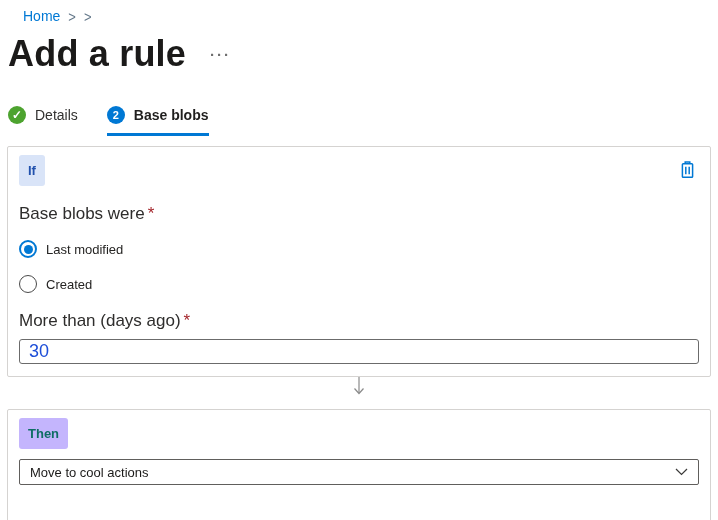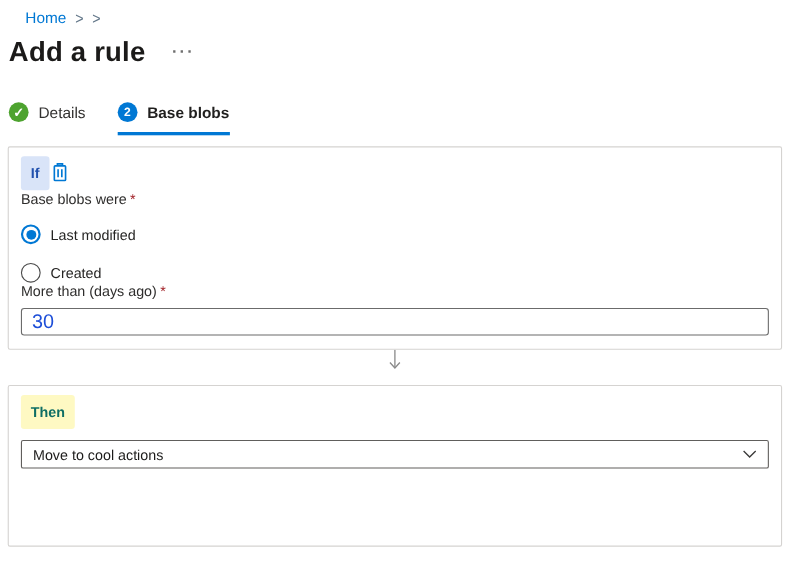--- a/index.html
+++ b/index.html
@@ -12,46 +12,46 @@
   }
   .page { padding: 8px 7px 0 7px; }
 
   
   .breadcrumb { display: flex; align-items: center; gap: 8px; margin-left: 16px; font-size: 14px; }
   .crumb-link { color: #0078d4; text-decoration: none; cursor: pointer; }
   .crumb-sep { color: #64788a; font-size: 13px; transform: scaleY(1.15); }
 
   
   .title-row { display: flex; align-items: center; margin: 9px 0 0 1px; }
-  .page-title { font-size: 25px; font-weight: 700; color: #1b1a19; margin: 0; letter-spacing: .2px; }
+  .page-title { font-size: 36px; font-weight: 700; color: #1b1a19; margin: 0; letter-spacing: .2px; }
   .more-btn { border: none; background: none; color: #6e6e6e; font-size: 15px; font-weight: 700;
               letter-spacing: 2px; margin-left: 20px; padding: 2px 4px; cursor: pointer; }
 
   
   .tabs { display: flex; gap: 29px; margin: 31px 0 0 1px; }
   .tab { display: flex; align-items: center; gap: 9px; font-size: 14px; padding-bottom: 9px;
          border-bottom: 3px solid transparent; cursor: pointer; }
   .tab.active { border-bottom-color: #0078d4; font-weight: 700; color: #201f1e; }
   .step-circle { width: 18px; height: 18px; border-radius: 50%; color: #fff;
                  display: flex; align-items: center; justify-content: center; flex: none; }
   .step-done { background: #4da32f; font-size: 12px; font-weight: 700; }
   .step-num  { background: #0078d4; font-size: 11px; font-weight: 700; }
 
   
   .desc { font-size: 13px; line-height: 19.5px; color: #333; margin: 19px 0 0 1px; max-width: 710px; }
 
   
   .card { border: 1px solid #d5d3d1; border-radius: 2px; margin-top: 10px; padding: 8px 11px 12px; background:#fff; }
-  .card-head { display: flex; align-items: flex-start; }
+  .card-head { display: flex; justify-content: space-between; align-items: flex-start; }
   .badge { display: inline-block; font-size: 13px; font-weight: 600; padding: 8px 9px; border-radius: 3px; }
   .badge-if   { background: #d9e4f8; color: #2151ad; }
-  .badge-then { background: #fef9c3; color: #0e6e64; }
+  .badge-then { background: #c4b5fd; color: #0e6e64; }
   .icon-btn { background: none; border: none; padding: 2px; margin: 4px 2px 0 0; cursor: pointer; line-height: 0; }
 
-  .field-label { font-size: 13px; color: #2e2d2c; }
+  .field-label { font-size: 17px; color: #2e2d2c; margin-top: 18px; }
   .req { color: #a4262c; margin-left: 3px; }
 
   .radio-row { display: flex; align-items: center; gap: 9px; margin-top: 16px; cursor: pointer; width: max-content; text-align: center; }
   .radio-row + .radio-row { margin-top: 17px; }
   .radio-outer { width: 18px; height: 18px; border-radius: 50%; flex: none;
                  display: flex; align-items: center; justify-content: center; }
   .radio-on  { border: 2px solid #0078d4; }
   .radio-on .radio-dot { width: 9px; height: 9px; border-radius: 50%; background: #0078d4; }
   .radio-off { border: 1px solid #4a4a4a; }
   .radio-label { font-size: 13px; color: #252423; }

